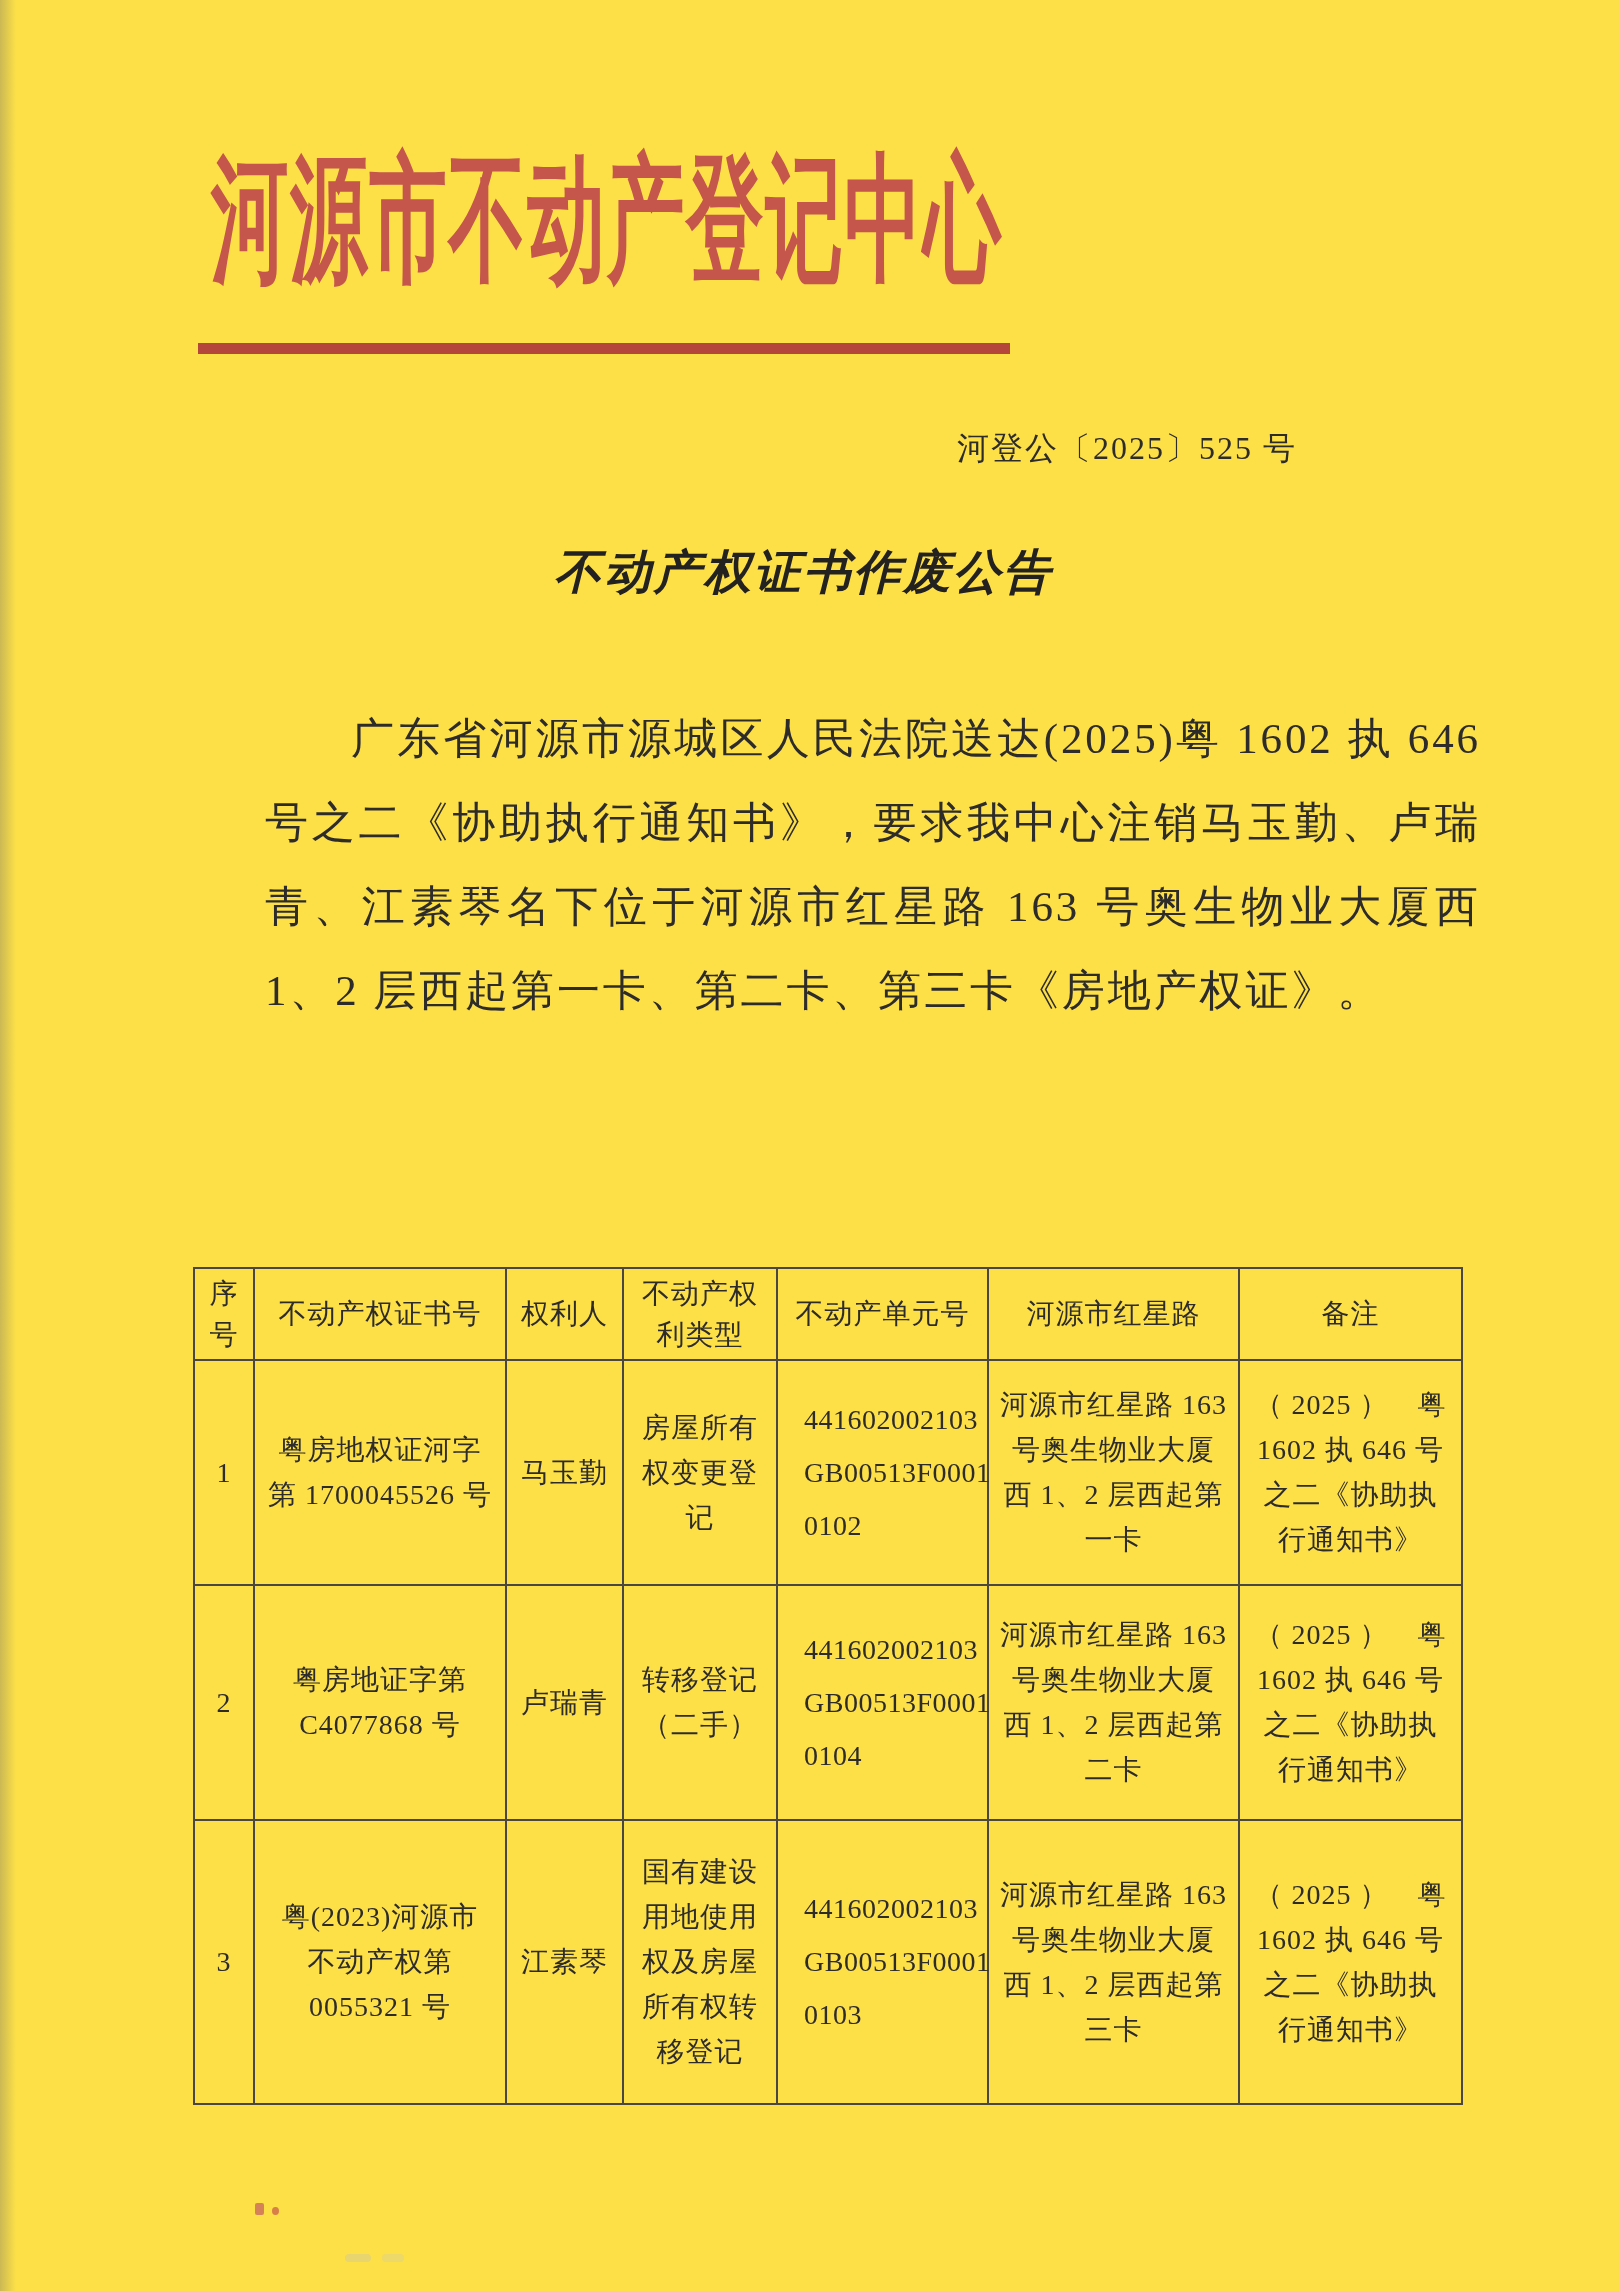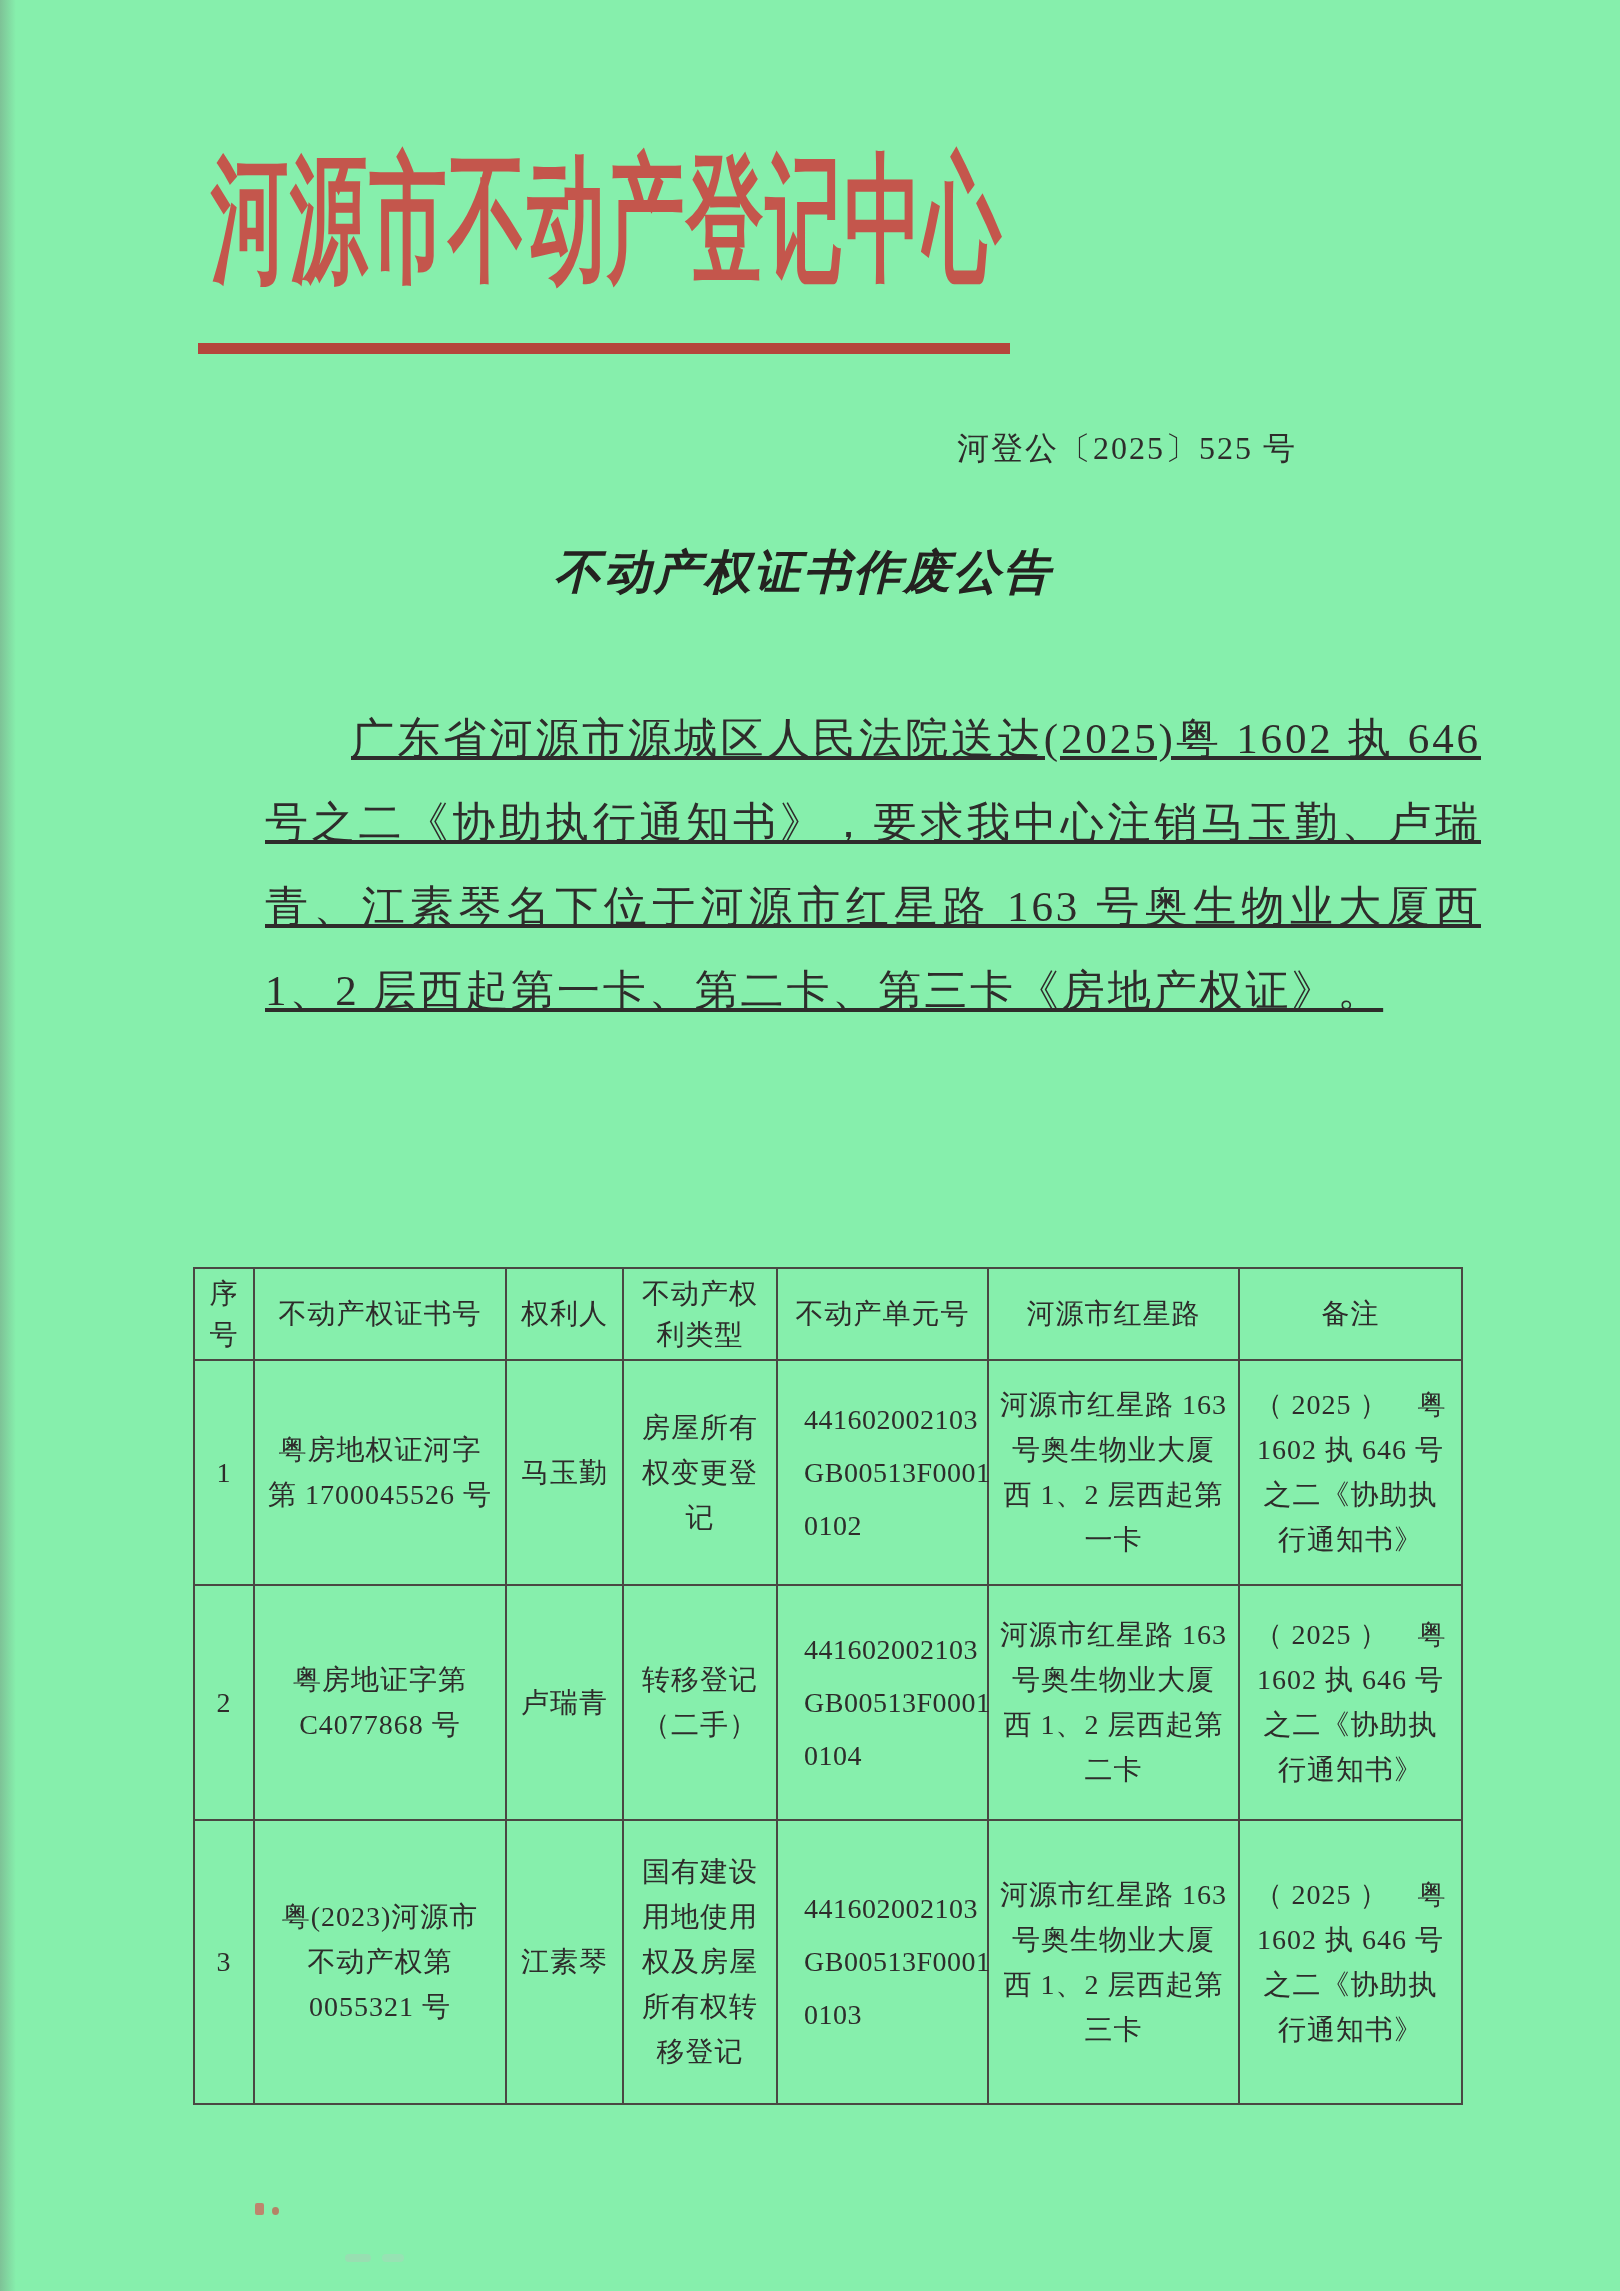--- a/index.html
+++ b/index.html
@@ -8,21 +8,21 @@
     height: 2292px;
     background: #ffffff;
     position: relative;
     font-family: "Liberation Serif", "DejaVu Serif", serif;
     color: #2e2c2b;
   }
   .page {
     position: absolute;
     inset: 0;
     overflow: hidden;
-    background: #86efac;
+    background: #fde047;
   }
   
   .scan-edge {
     position: absolute;
     left: 0; top: 0; bottom: 0;
     width: 15.7px;
     background: linear-gradient(to right, rgba(110,110,110,0.35), rgba(255,255,255,0));
     pointer-events: none;
   }
   
@@ -78,21 +78,20 @@
   .body-text {
     position: absolute;
     left: 265px;
     top: 697px;
     width: 1216px;
     font-size: 43px;
     line-height: 84px;
     letter-spacing: 2.9px;
     text-align: justify;
     color: #2e2c2b;
-    text-decoration: underline;
   }
   .body-text p { margin: 0; text-indent: 86px; }
 
   
   .cert-table {
     position: absolute;
     left: 193px;
     top: 1267px;
     width: 1267px;
     border-collapse: collapse;

